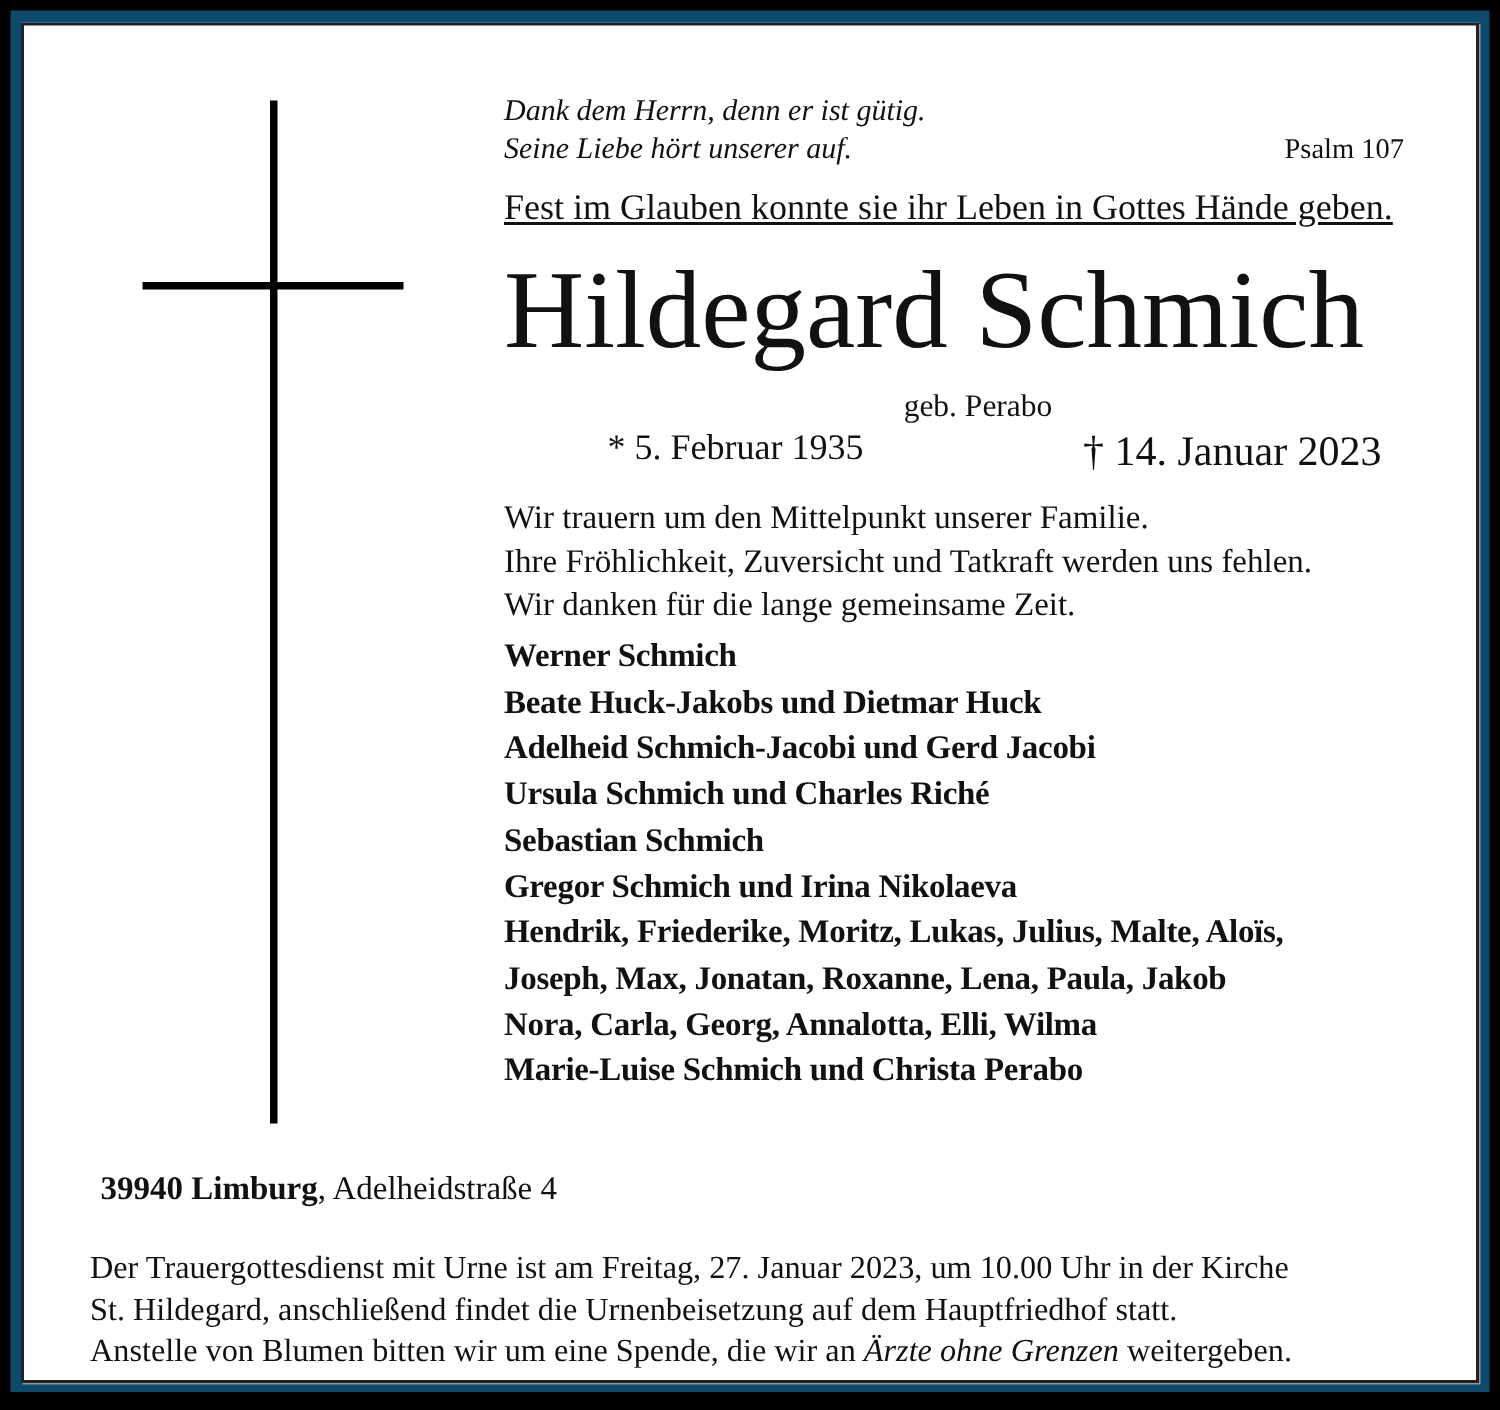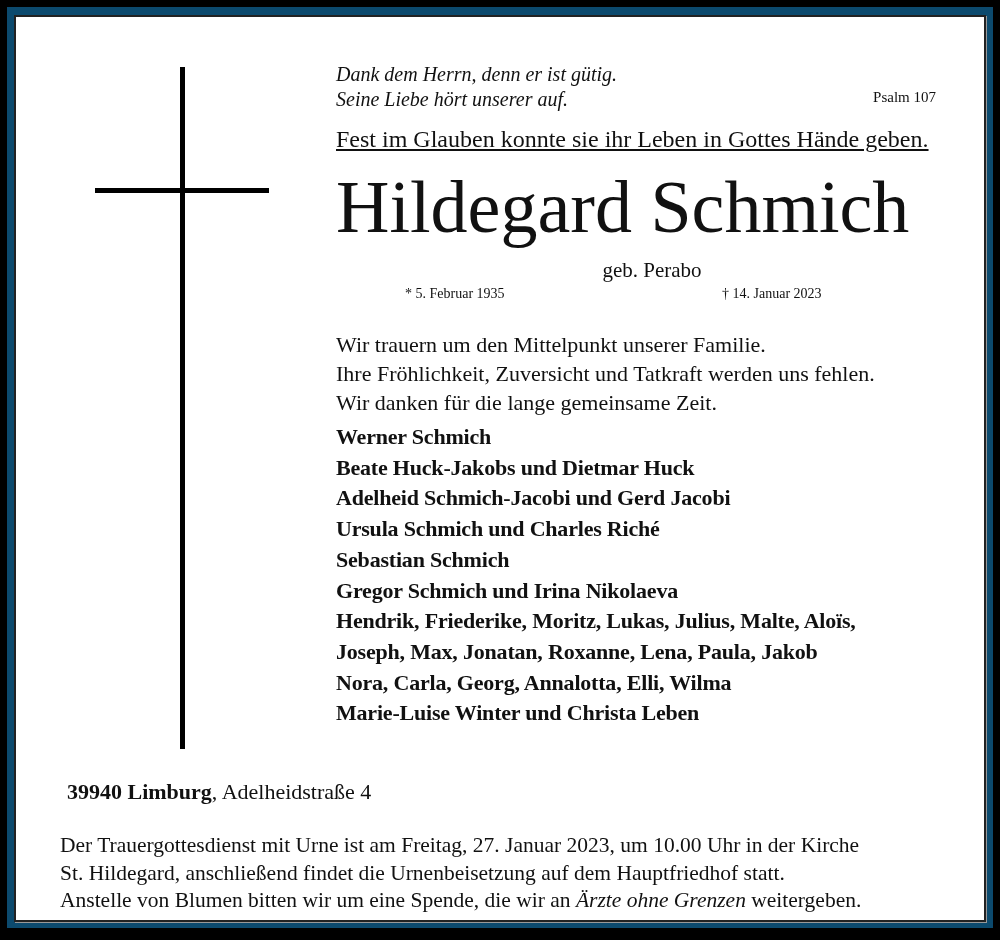--- a/index.html
+++ b/index.html
@@ -5,26 +5,26 @@
   html, body { margin:0; padding:0; }
   body { width:1000px; height:940px; background:#000; position:relative; overflow:hidden;
          font-family:"Liberation Serif", serif; color:#111; }
   .paper { position:absolute; left:7px; top:7px; width:986px; height:921px; background:#0c4a6e; }
   .inner { position:absolute; left:7px; top:8px; width:968px; height:903px;
            border:2px solid #222; box-shadow: 1px 1px 0 #999; background:#fff; }
   .cross-v { position:absolute; left:164px; top:50px; width:5px; height:682px; background:#000; }
   .cross-h { position:absolute; left:79px; top:171px; width:174px; height:5px; background:#000; }
   .abs { position:absolute; white-space:nowrap; }
   .verse { left:320px; top:45px; font-style:italic; font-size:20px; line-height:25px; }
-  .psalm { right:48px; top:72px; font-size:15px; }
+  .psalm { right:48px; top:72px; font-size:19px; }
   .motto { left:320px; top:109px; font-size:24px;text-decoration:underline; }
   .name { left:320px; width:632px; top:148px; font-size:74px; line-height:84px; }
   .maiden { left:320px; width:632px; top:241px; text-align:center; font-size:21px; }
-  .born { left:389px; top:269px; font-size:14px; }
-  .died { left:706px; top:269px; font-size:14px; }
+  .born { left:389px; top:269px; font-size:24px; }
+  .died { left:706px; top:269px; font-size:28px; }
   .mourn { left:320px; top:313px; font-size:22px; line-height:29px; }
   .family { left:320px; top:405px; font-size:22px; line-height:30.7px; font-weight:bold; }
   .family div { letter-spacing:-0.2px; }
   .address { left:51px; top:762px; font-size:22px; }
   .address b { font-weight:bold; }
   .notice { left:44px; top:815px; font-size:21.5px; line-height:27.5px; }
   .notice i { font-style:italic; }
 </style>
 </head>
 <body>
@@ -57,21 +57,21 @@
     <div class="abs family">
       <div>Werner Schmich</div>
       <div>Beate Huck-Jakobs und Dietmar Huck</div>
       <div>Adelheid Schmich-Jacobi und Gerd Jacobi</div>
       <div>Ursula Schmich und Charles Riché</div>
       <div>Sebastian Schmich</div>
       <div>Gregor Schmich und Irina Nikolaeva</div>
       <div>Hendrik, Friederike, Moritz, Lukas, Julius, Malte, Aloïs,</div>
       <div>Joseph, Max, Jonatan, Roxanne, Lena, Paula, Jakob</div>
       <div>Nora, Carla, Georg, Annalotta, Elli, Wilma</div>
-      <div>Marie-Luise Winter und Christa Leben</div>
+      <div>Marie-Luise Schmich und Christa Perabo</div>
     </div>
 
     <div class="abs address"><b>39940 Limburg</b><span>, Adelheidstraße 4</span></div>
 
     <div class="abs notice">
       <div>Der Trauergottesdienst mit Urne ist am Freitag, 27. Januar 2023, um 10.00 Uhr in der Kirche</div>
       <div>St. Hildegard, anschließend findet die Urnenbeisetzung auf dem Hauptfriedhof statt.</div>
       <div><span>Anstelle von Blumen bitten wir um eine Spende, die wir an </span><i>Ärzte ohne Grenzen</i><span> weitergeben.</span></div>
     </div>
 

